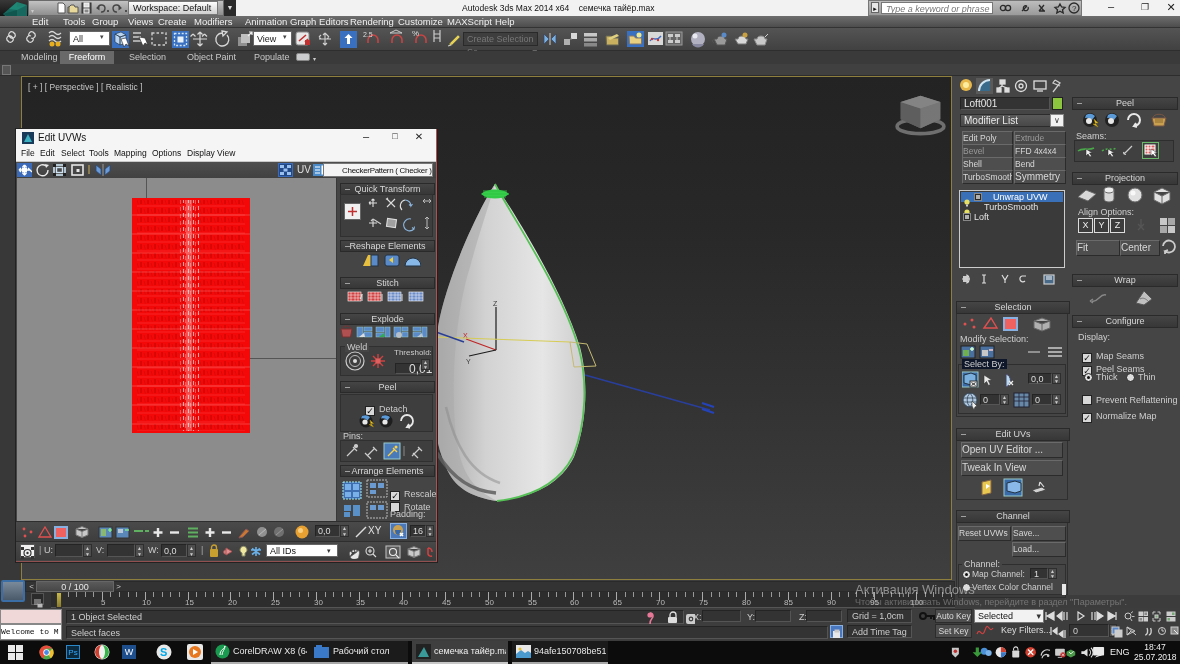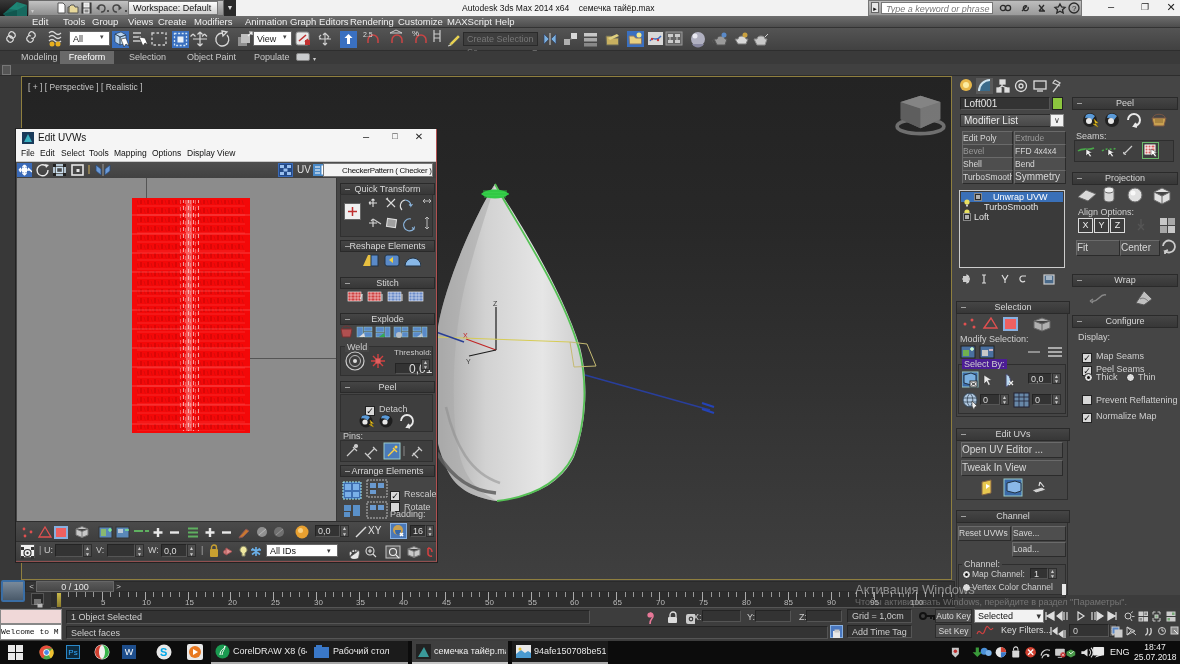--- a/index.html
+++ b/index.html
@@ -356,21 +356,21 @@
         <path d="M10 5 h4 M12 3 v4" stroke="#d0ffd0" stroke-width="1.4"></path>
     <rect x="20" y="2" width="14" height="12" fill="#4a70a0" stroke="#222"></rect>
         <rect x="22" y="6" width="6" height="6" fill="#c8c8c8"></rect>
         <path d="M29 6 h4" stroke="#ffd0d0" stroke-width="1.4"></path>
     <path d="M68 8 h12" stroke="#aaa" stroke-width="1.5"></path>
     <path d="M88 4 h14 M88 8 h14 M88 12 h14" stroke="#aaa" stroke-width="2"></path>
    </g>
  </svg>
 
  <div class="abs" style="left:6px;top:288px;width:108px;height:50px;border:1px solid #2e2e2e;box-sizing:border-box;"></div>
- <div class="abs lbl" style="left:10px;top:283px;background:#4c1d95;padding:0 2px;">Select By:</div>
+ <div class="abs lbl" style="left:10px;top:283px;background:#0f172a;padding:0 2px;">Select By:</div>
  <svg class="abs" style="left:10px;top:295px;" width="100" height="40">
   <g>
    <rect x="0" y="1" width="16" height="15" fill="#3a6aa8" stroke="#9cc" stroke-width="1"></rect>
    <path d="M2 4 l7 -2 5 2 v8 l-5 2 -7 -2 z" fill="#7ab0e0" stroke="#234"></path>
    <rect x="8" y="10" width="7" height="6" fill="#e8e8e8" stroke="#333"></rect>
         <path d="M9.5 11.5 l4 3 m0 -3 l-4 3" stroke="#333" stroke-width="1"></path>
    <path d="M22 4 l0 9 2.5 -2.5 2 4 1.8 -1 -2 -4 3.5 -.5 z" fill="#e8e8e8" stroke="#333" stroke-width=".6"></path>
    <path d="M44 3 a7 7 0 0 1 0 13 z" fill="#b8d8f0" stroke="#446"></path>
    <path d="M47 10 l4 4 m0 -4 l-4 4" stroke="#eee" stroke-width="1.2"></path>
   </g>
@@ -555,21 +555,21 @@
         <path d="M2 2 h7 M2 4 h7 M2 6 h4"></path>
         <rect x="6" y="6" width="4" height="3" fill="#bbb"></rect>
       </g>
     </svg></div>
 <div class="abs" style="left:56px;top:592px;width:6px;height:16px;background:linear-gradient(#c8b84a,#8a7a2a);border:1px solid #333;box-sizing:border-box;"></div>
 
 <div class="abs" style="left:0;top:608px;width:1180px;height:33px;background:#3d3d3d;"></div>
 
 <div class="abs" style="left:0;top:609px;width:62px;height:15px;background:#f0d8d8;border:1px solid #888;box-sizing:border-box;"></div>
 <div class="abs" style="left:0;top:624px;width:62px;height:16px;background:#ffffff;border:1px solid #888;color:#111;font-family:'Liberation Mono',monospace;font-size:8px;line-height:14px;box-sizing:border-box;white-space:nowrap;overflow:hidden;">Welcome to M</div>
-<div class="abs inset" style="left:66px;top:610px;width:524px;height:14px;color:#d0d0d0;font-size:9px;line-height:13px;padding-left:4px;box-sizing:border-box;">1 Object Selected</div>
+<div class="abs inset" style="left:66px;top:610px;width:618px;height:14px;color:#d0d0d0;font-size:9px;line-height:13px;padding-left:4px;box-sizing:border-box;">1 Object Selected</div>
 <div class="abs inset" style="left:66px;top:626px;width:762px;height:13px;color:#d0d0d0;font-size:9px;line-height:12px;padding-left:4px;box-sizing:border-box;">Select faces</div>
 <div id="statusmid" class="abs" style="left:641px;top:608px;width:540px;height:33px;">
 
  <svg class="abs" style="left:4px;top:3px;" width="50" height="13">
    <path d="M5 2 a3 3 0 0 1 3 3 c0 3 -3 2 -3 8" stroke="#e87898" stroke-width="1.6" fill="none"></path>
       <circle cx="5" cy="4" r="2.6" fill="#e87898"></circle>
    <path d="M25 6 v-2 a3 3 0 0 1 6 0 v2" stroke="#ddd" stroke-width="1.3" fill="none"></path>
       <rect x="23" y="6" width="9" height="6" rx="1" fill="#ddd"></rect>
    <rect x="41" y="3" width="10" height="10" rx="2" fill="#ccc"></rect>
       <circle cx="46" cy="8" r="2.4" fill="#444"></circle>

